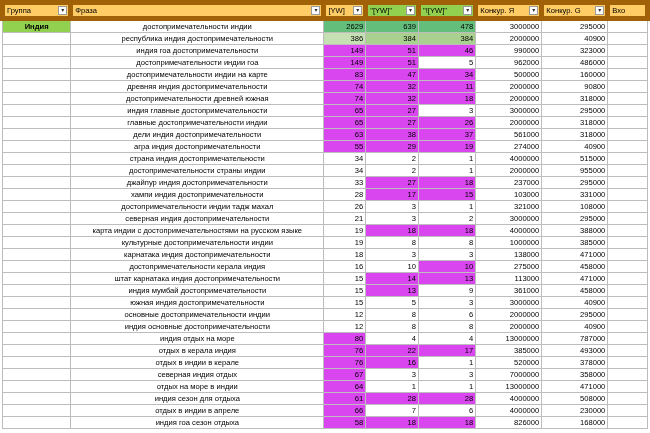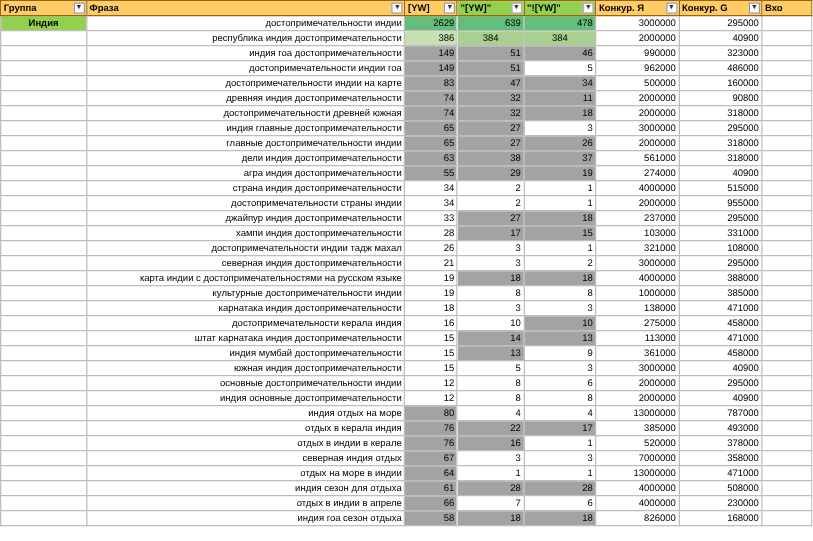--- a/index.html
+++ b/index.html
@@ -25,22 +25,22 @@
     padding: 0 2px;
     font-size: 7.6px;
     line-height: 11px;
     height: 11px;
     overflow: hidden;
     white-space: nowrap;
   }
   
   tr.header td {
     background: #ffcc66;
-    font-weight: bold;
-    border: 1px solid #a16207;
+    font-weight: normal;
+    border: 5px solid #a16207;
     font-size: 7.6px;
     color: #000;
     position: relative;
     padding-right: 10px;
   }
   tr.header td.hdr-green {
     background: #92d050;
   }
   .filter-btn {
     position: absolute;
@@ -60,38 +60,37 @@
   .c-group { width: 62px; }
   .c-phrase { width: 230px; }
   .c-yw { width: 38px; }
   .c-ywq { width: 48px; }
   .c-ywb { width: 52px; }
   .c-ky { width: 60px; }
   .c-kg { width: 60px; }
   .c-in { width: 36px; }
 
   td.num { text-align: right; padding-right: 3px; }
-  td.phrase { text-align: right; }
+  td.phrase { text-align: center; }
   td.group-cell {
     background: #92d050;
     font-weight: bold;
     text-align: center;
   }
   td.green-fill {
     background: #a9d08e;
-    text-align: center;
   }
   td.green-strong {
     background: #63be7b;
   }
   td.green-light {
     background: #c6e0b4;
   }
   td.green-pale {
-    background: #a3a3a3;
+    background: #d946ef;
   }
   td.blank { background: #ffffff; }
 </style>
 </head>
 <body>
 
 <table class="sheet">
   <colgroup>
     <col class="c-group">
       <col class="c-phrase">

